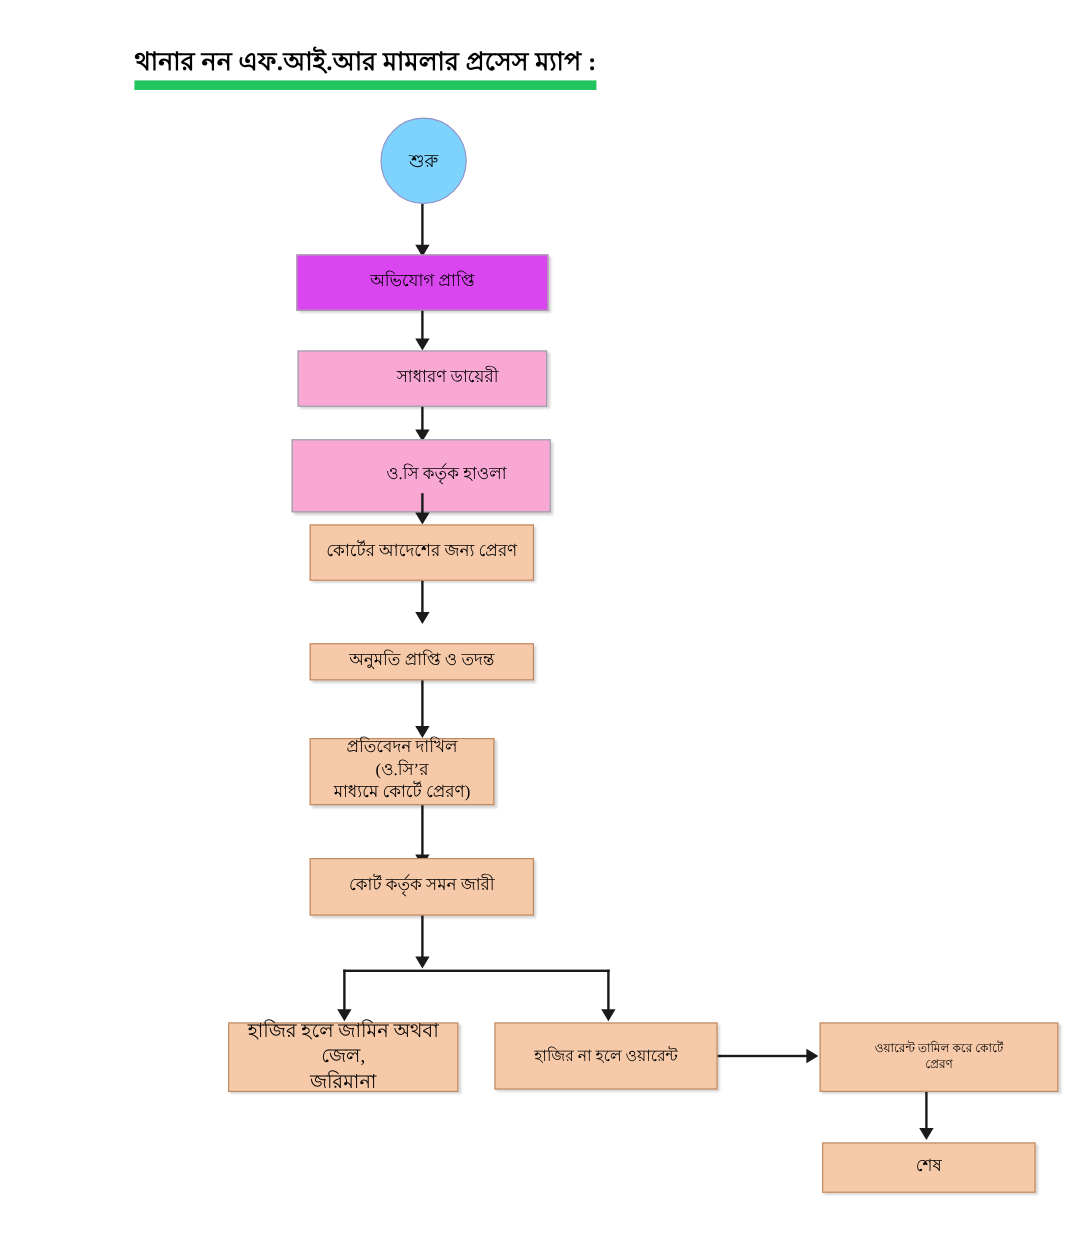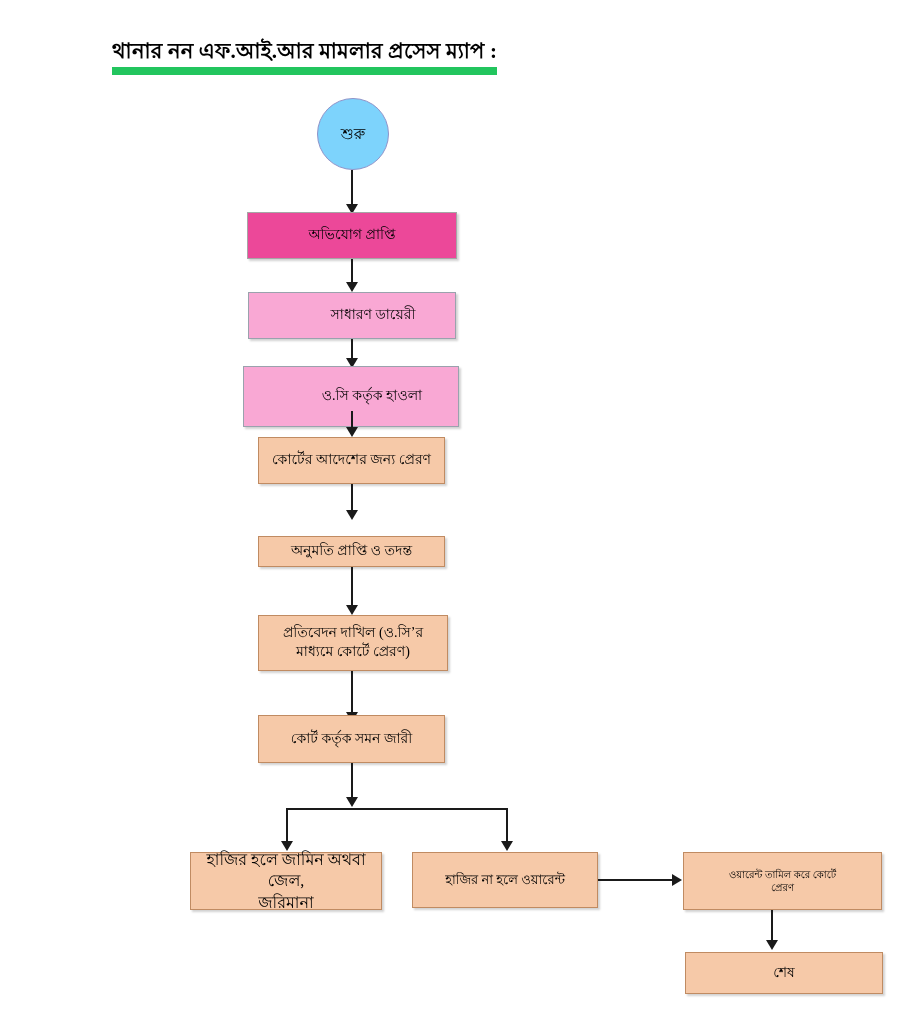--- a/index.html
+++ b/index.html
@@ -45,21 +45,21 @@
     text-align: center;
     font-size: 14px;
     color: #000000;
     line-height: 1.35;
     padding: 2px 6px;
     border: 1px solid #a6a6a6;
     box-shadow: 2px 2px 2px rgba(0,0,0,0.18);
   }
   .node span { display: block; }
 
-  .fill-cream  { background: #ec4899; }
+  .fill-cream  { background: #d946ef; }
   .fill-bluegray { background: #f9a8d4; border-color: #9aa2ad; padding-left: 48px; }
   .fill-orange { background: #f6c9a8; border-color: #c08b62; justify-content: center; }
 
   
   .start-node {
     position: absolute;
     box-sizing: border-box;
     border-radius: 50%;
     background: #7dd3fc;
     border: 1px solid #8f93c9;
@@ -140,21 +140,21 @@
   <div class="vline" style="left:351px; top:484px; height:28px;"></div>
   <div class="arrow-down" style="left:346px; top:510px;"></div>
 
   <div class="node fill-orange" style="left:258px; top:536px; width:187px; height:31px;">
     <span>অনুমতি প্রাপ্তি ও তদন্ত</span>
   </div>
 
   <div class="vline" style="left:351px; top:567px; height:40px;"></div>
   <div class="arrow-down" style="left:346px; top:605px;"></div>
 
-  <div class="node fill-orange" style="left:258px; top:615px; width:190px; height:56px; flex-direction:column;">
+  <div class="node fill-orange" style="left:258px; top:615px; width:154px; height:56px; flex-direction:column;">
     <span>প্রতিবেদন দাখিল (ও.সি’র</span>
     <span>মাধ্যমে কোর্টে প্রেরণ)</span>
   </div>
 
   <div class="vline" style="left:351px; top:671px; height:44px;"></div>
   <div class="arrow-down" style="left:346px; top:712px;"></div>
 
   <div class="node fill-orange" style="left:258px; top:715px; width:187px; height:48px;">
     <span>কোর্ট কর্তৃক সমন জারী</span>
   </div>
@@ -183,17 +183,17 @@
   <div class="arrow-right" style="left:672px; top:874px;"></div>
 
   <div class="node fill-orange" style="left:683px; top:852px; width:199px; height:58px; flex-direction:column; font-size:10px;">
     <span>ওয়ারেন্ট তামিল করে কোর্টে</span>
     <span>প্রেরণ</span>
   </div>
 
   <div class="vline" style="left:771px; top:910px; height:32px;"></div>
   <div class="arrow-down" style="left:766px; top:940px;"></div>
 
-  <div class="node fill-orange" style="left:685px; top:952px; width:198px; height:42px;">
+  <div class="node fill-orange" style="left:685px; top:952px; width:178px; height:42px;">
     <span>শেষ</span>
   </div>
 
 </div>
 
 </body></html>

